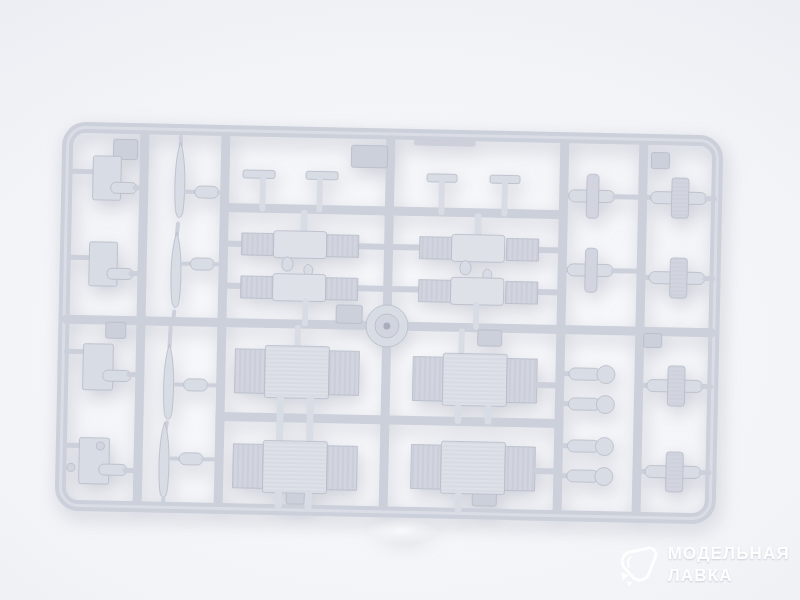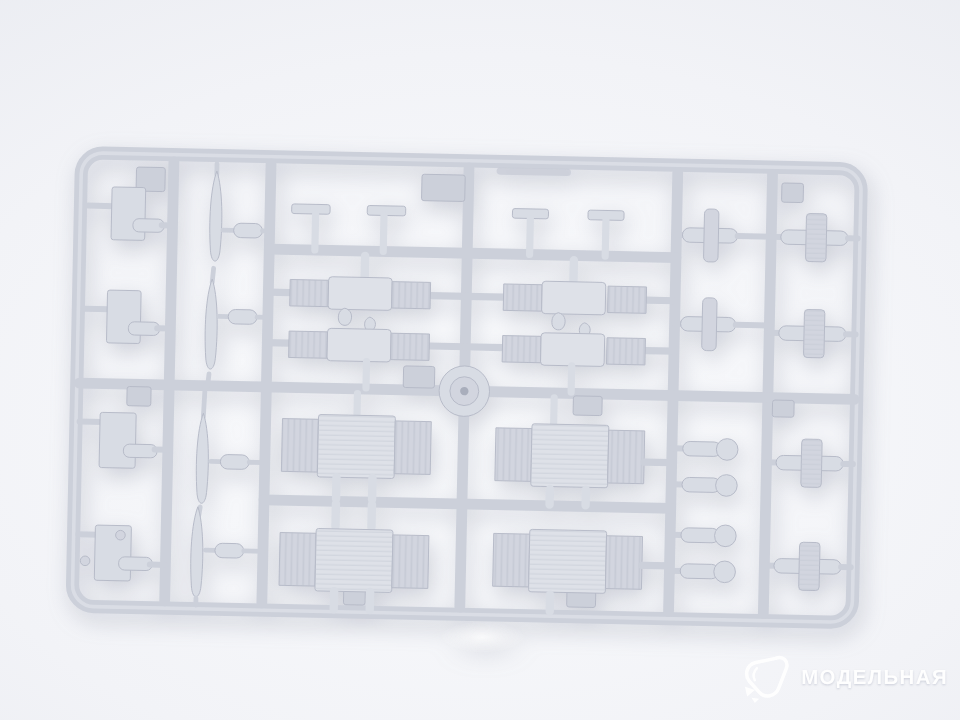--- a/index.html
+++ b/index.html
@@ -315,16 +315,17 @@
     <span class="wm-icon">
       <svg width="40" height="44" viewBox="0 0 44 46">
         <path d="M30 5 C37 2 42 8 40 14 L33 32 C30 40 20 42 15 36 L6 26 C1 20 4 11 11 9 Z" fill="none" stroke="currentColor" stroke-width="3.2" stroke-linejoin="round"></path>
         <path d="M13 14 C10 17 9 21 11 25" fill="none" stroke="currentColor" stroke-width="2.2" stroke-linecap="round"></path>
         <path d="M2 31 L11 34 L4 40 Z" fill="currentColor"></path>
         <path d="M8 41 L15 42 L11 46 Z" fill="currentColor"></path>
       </svg>
     </span>
     <div class="wm-text">
       <span>МОДЕЛЬНАЯ</span>
+      <span>ЛАВКА</span>
     </div>
   </div>
 
 </div>
 
 </body></html>

